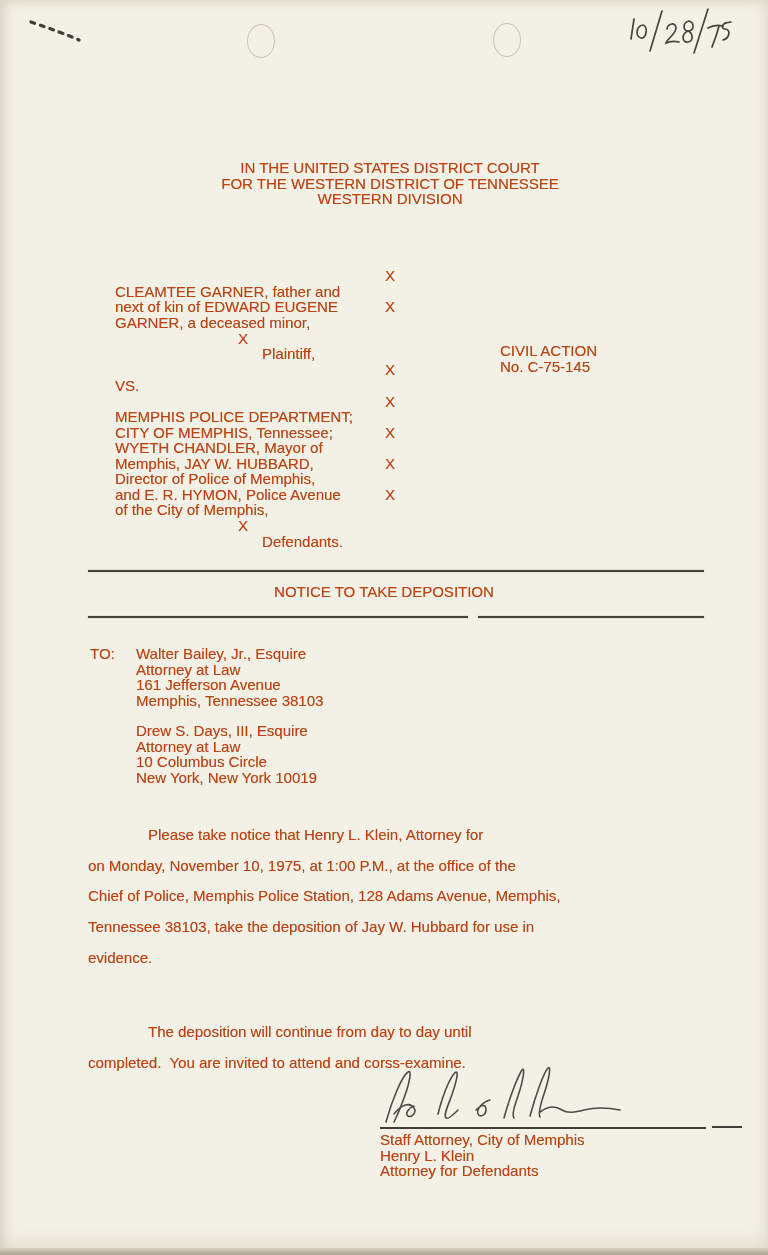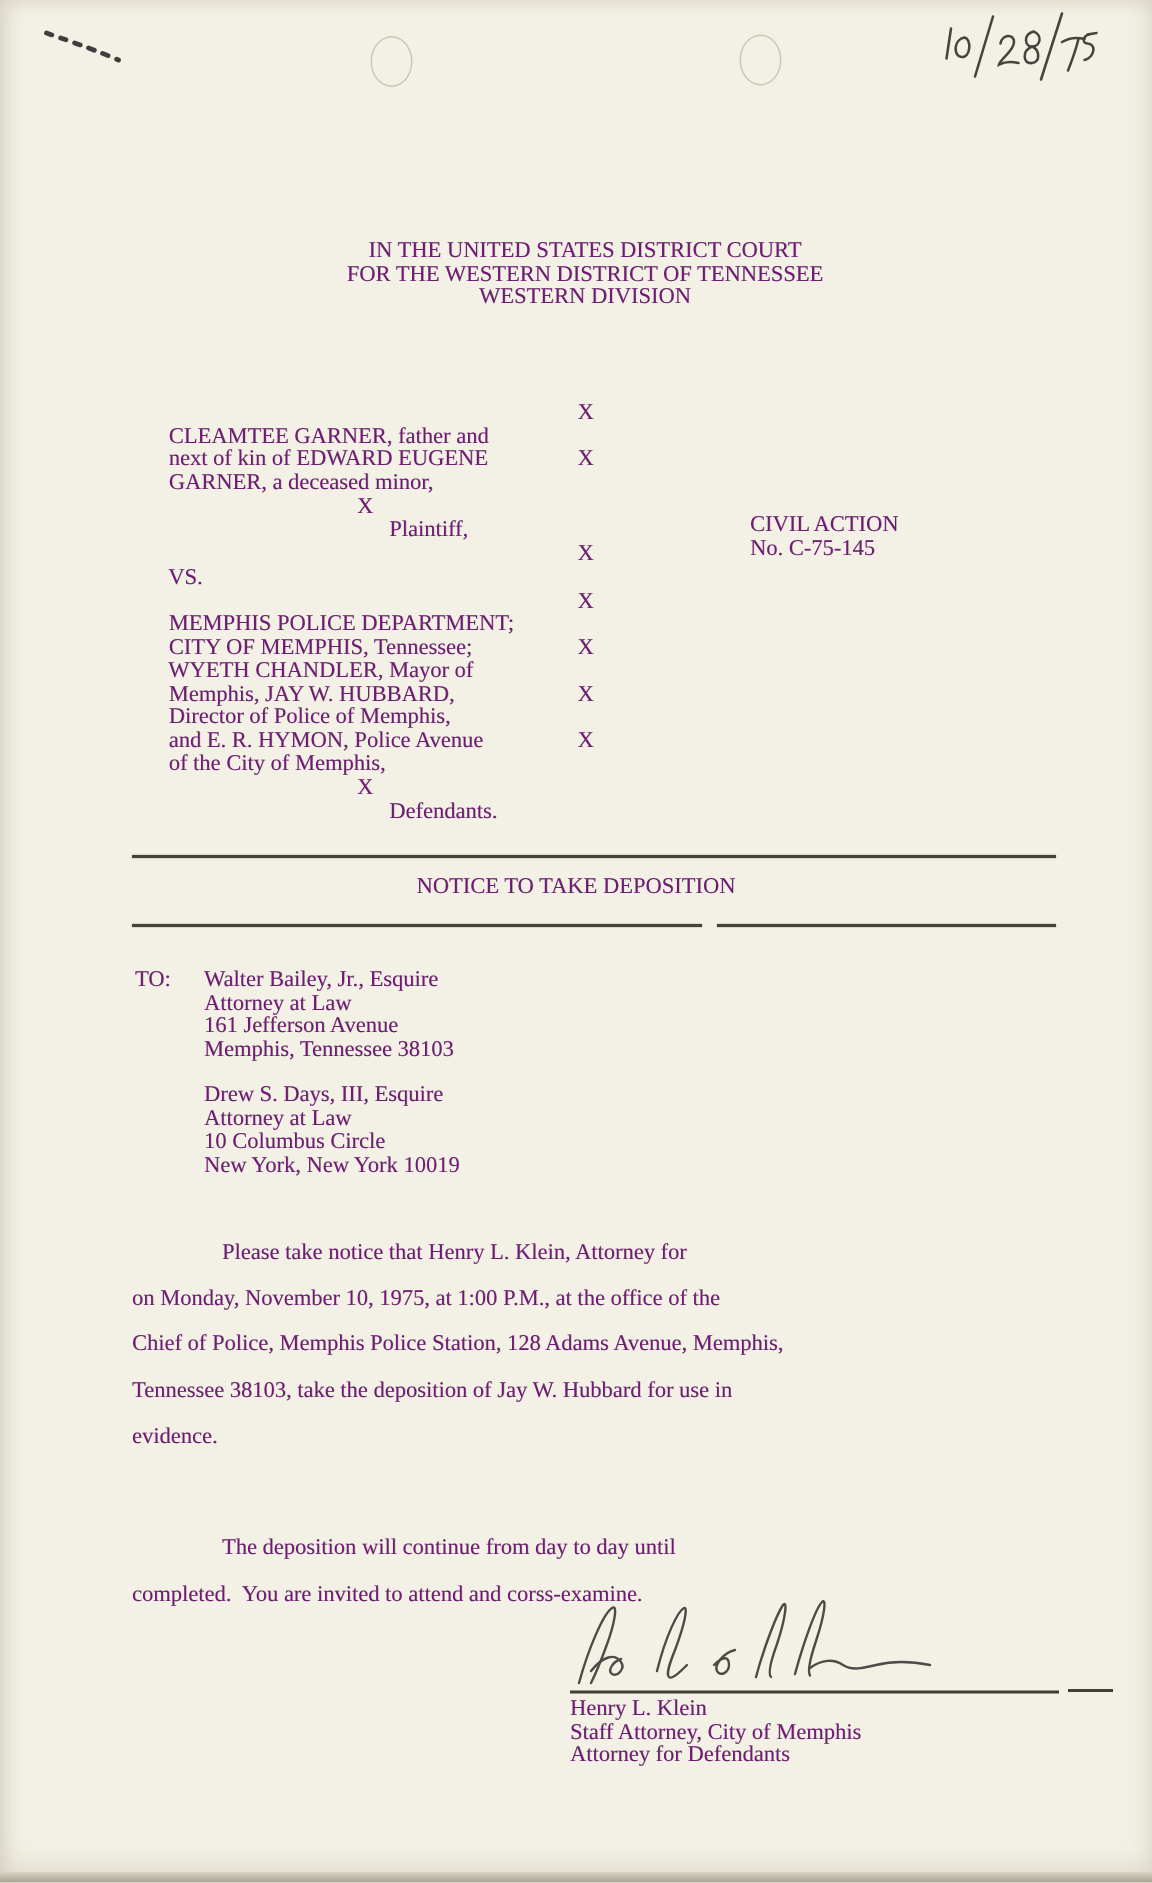--- a/index.html
+++ b/index.html
@@ -1,22 +1,22 @@
 <!DOCTYPE html>
 <html><head>
 <meta charset="utf-8">
 <style>
   html,body{margin:0;padding:0;background:#dedacc;}
   .page{
     position:relative;
     width:768px;height:1255px;
     margin:0 auto;
     background:#f3f0e5;
-    font-family:Liberation Serif, serif;
-    color:#701a75;
+    font-family:Liberation Sans, sans-serif;
+    color:#c2410c;
     overflow:hidden;
     box-shadow:inset 0 -10px 18px rgba(120,110,88,.18), inset 3px 3px 10px rgba(210,205,188,.5);
   }
   .typed{font-size:15px;line-height:15.5px;letter-spacing:0;text-shadow:.3px .2px 0 rgba(46,44,40,.35);}
   .abs{position:absolute;}
 
   
   .court-header{top:160px;left:0;width:768px;text-align:center;padding-left:12px;box-sizing:border-box;}
 
   
@@ -196,19 +196,19 @@
       <path d="M66,54 C72,30 80,14 84,12 C87,11 84,24 78,40 C74,50 72,56 74,58 C76,60 82,54 86,50"></path>
       <path d="M104,50 C110,44 114,44 114,50 C114,55 108,58 106,54 C104,50 110,42 118,40"></path>
       <path d="M132,58 C138,36 146,16 150,10 C153,6 152,18 146,36 C142,47 140,56 142,58"></path>
       <path d="M158,56 C164,34 172,12 176,8 C179,5 178,16 172,34 C168,46 166,54 168,57"></path>
       <path d="M168,52 C176,46 184,46 190,50 C196,54 204,52 212,50 C224,47 238,48 248,50"></path>
     </g>
   </svg>
   <div class="sig-rule-main"></div>
   <div class="sig-rule-ext"></div>
   <div class="abs typed sig-block">
+    <div>Staff Attorney, City of Memphis</div>
     <div>Henry L. Klein</div>
-    <div>Staff Attorney, City of Memphis</div>
     <div>Attorney for Defendants</div>
   </div>
 
   <div class="bottom-edge"></div>
 </div>
 
 </body></html>

